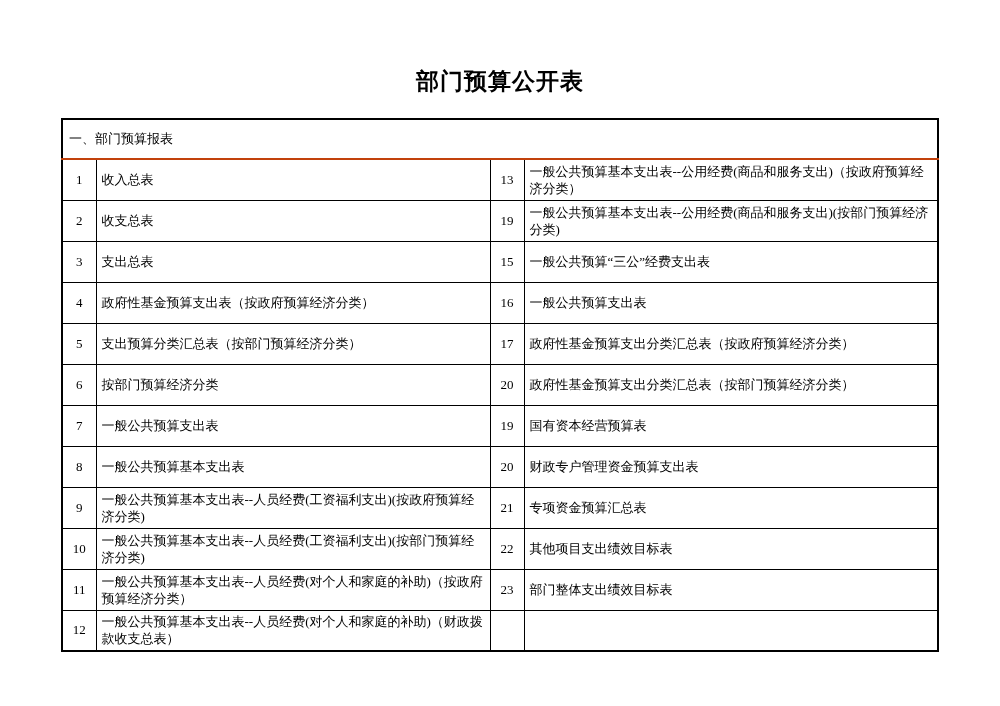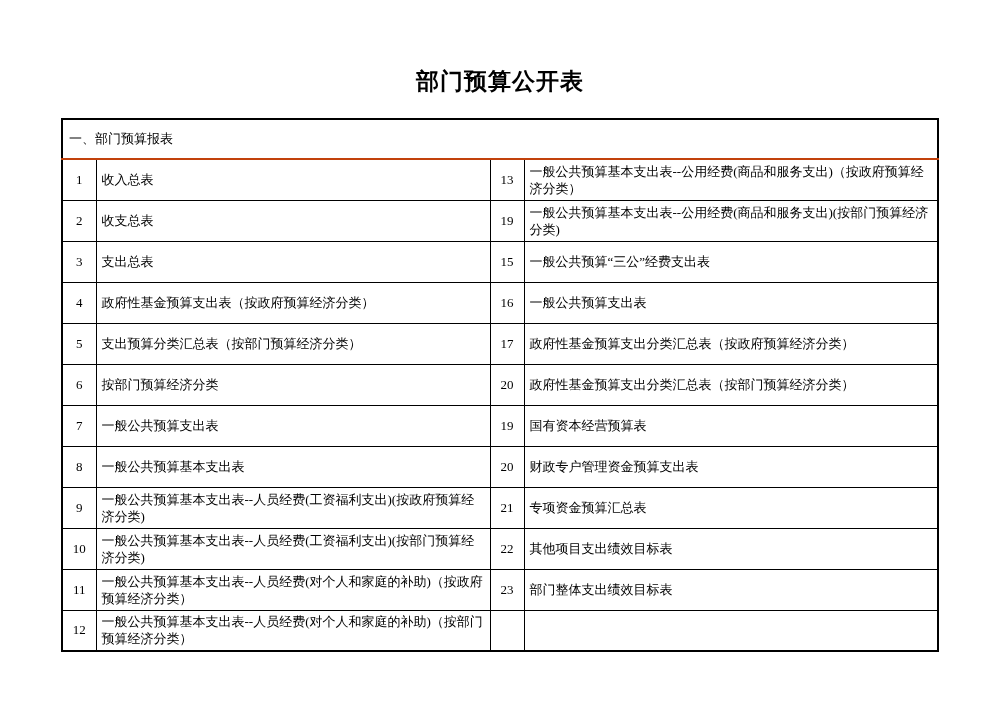--- a/index.html
+++ b/index.html
@@ -137,19 +137,19 @@
         <td class="txt">其他项目支出绩效目标表</td>
       </tr>
       <tr class="body-row">
         <td class="num">11</td>
         <td class="txt">一般公共预算基本支出表--人员经费(对个人和家庭的补助)（按政府预算经济分类）</td>
         <td class="num">23</td>
         <td class="txt">部门整体支出绩效目标表</td>
       </tr>
       <tr class="body-row">
         <td class="num">12</td>
-        <td class="txt">一般公共预算基本支出表--人员经费(对个人和家庭的补助)（按部门预算经济分类）</td>
+        <td class="txt">一般公共预算基本支出表--人员经费(对个人和家庭的补助)（财政拨款收支总表）</td>
         <td class="num"></td>
         <td class="txt"></td>
       </tr>
     </tbody>
   </table>
 </div>
 
 </body></html>

